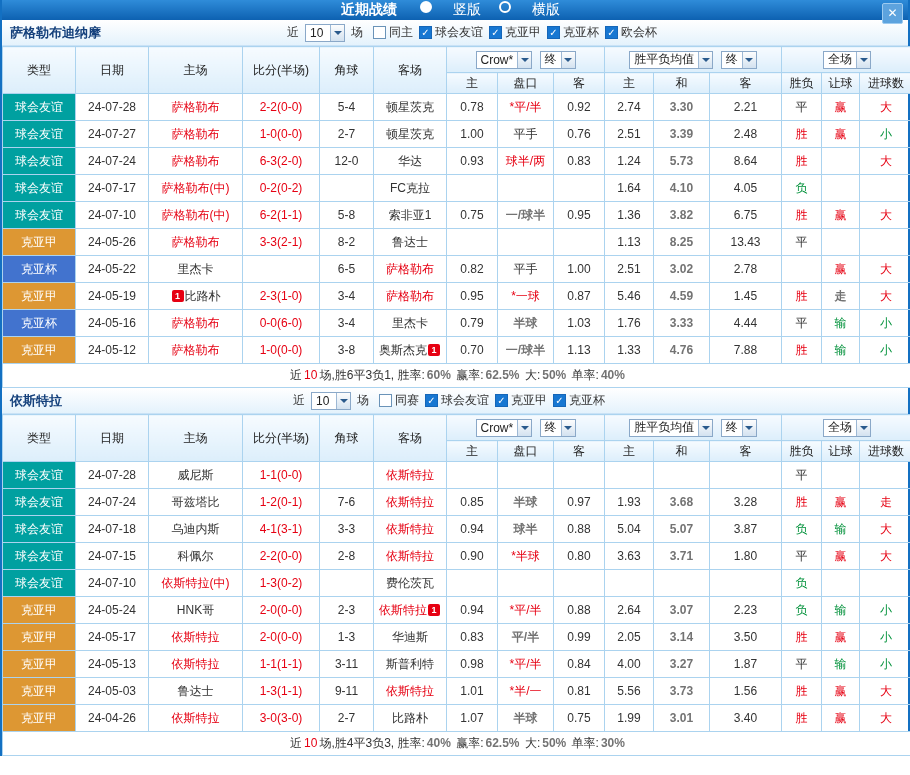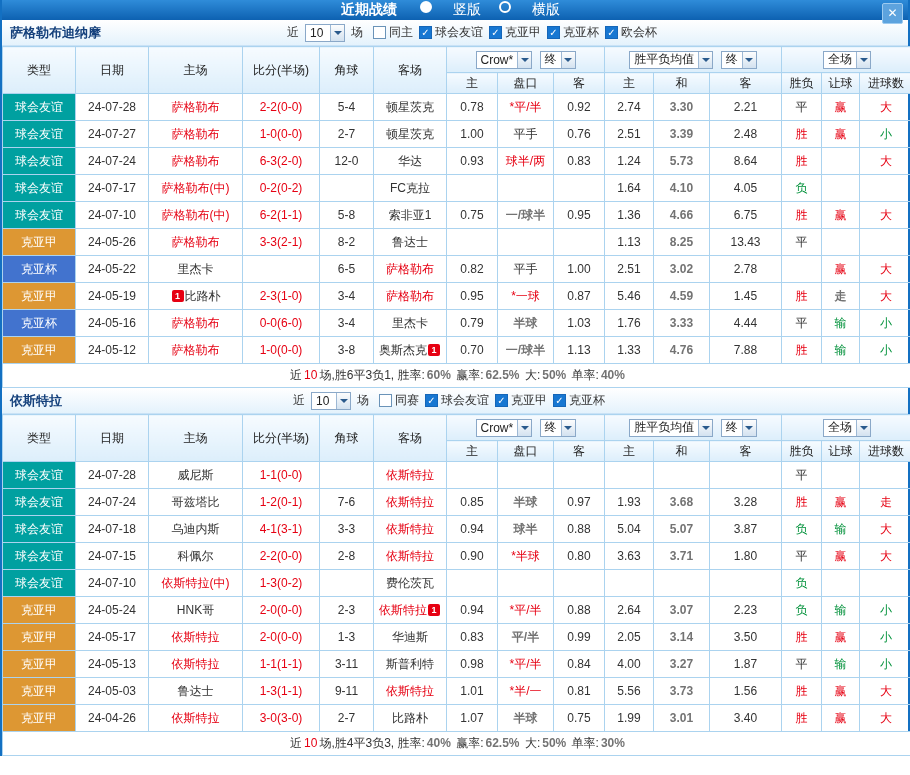--- a/index.html
+++ b/index.html
@@ -254,21 +254,21 @@
             <td class="type t-friendly">球会友谊</td>
             <td class="dark">24-07-10</td>
             <td class="team"><span class="red">萨格勒布(中)</span></td>
             <td class="score">6-2(1-1)</td>
             <td class="dark">5-8</td>
             <td class="team"><span class="dark">索非亚1</span></td>
             <td class="dark">0.75</td>
             <td class="blue">一/球半</td>
             <td class="dark">0.95</td>
             <td class="dark">1.36</td>
-            <td class="blue">4.66</td>
+            <td class="blue">3.82</td>
             <td class="dark">6.75</td>
             <td class="red">胜</td>
             <td class="red">赢</td>
             <td class="red">大</td>
           </tr>
           <tr>
             <td class="type t-league">克亚甲</td>
             <td class="dark">24-05-26</td>
             <td class="team"><span class="red">萨格勒布</span></td>
             <td class="score">3-3(2-1)</td>

